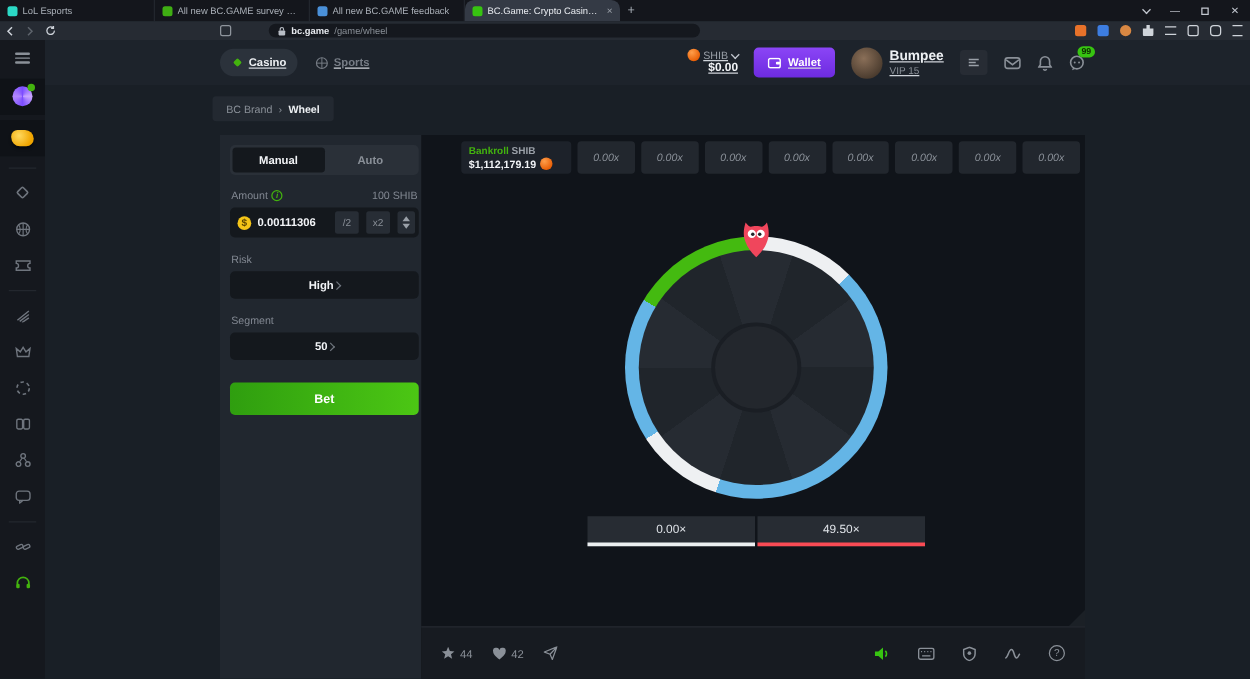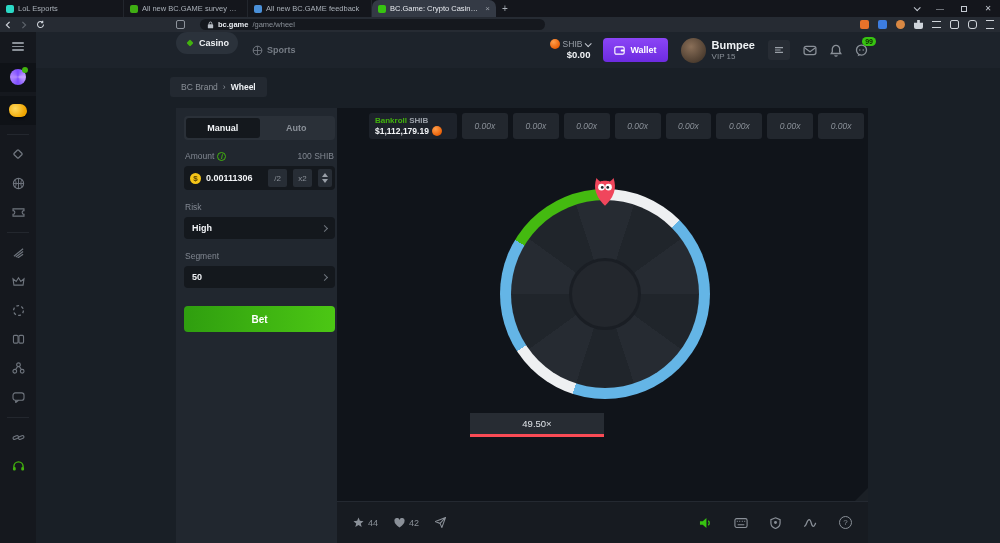--- a/index.html
+++ b/index.html
@@ -17,40 +17,40 @@
   .newtab { width:18px; display:flex; align-items:center; justify-content:center; color:#aab0b8; font-size:10px; }
   .wincontrols { margin-left:auto; display:flex; align-items:center; gap:0; }
   .winbtn { width:24px; height:17px; display:flex; align-items:center; justify-content:center; color:#c3c8d0; font-size:8px; }
   .winbtn .sq { width:6px; height:6px; border:1px solid #c3c8d0; }
   .winbtn .chev, .chev-glyph { width:5px; height:5px; border-right:1.2px solid #c3c8d0; border-bottom:1.2px solid #c3c8d0; transform:rotate(45deg) translateY(-1px); }
 
   .toolbar { position:absolute; top:17px; left:0; right:0; height:15px; background:#262b33; display:flex; align-items:center; }
   .navbtn { width:16px; display:flex; justify-content:center; color:#ccd1d8; }
   .navbtn.dim { color:#5d636b; }
   .bookmark-ic { margin-left:128px; width:9px; height:9px; border:1.2px solid #8e949c; border-radius:2px; }
-  .urlpill { position:absolute; left:200px; top:2px; width:345px; height:11px; background:#15181e; border-radius:6px; display:flex; align-items:center; gap:4px; padding:0 7px; font-size:7.5px; }
+  .urlpill { position:absolute; left:215px; top:2px; width:345px; height:11px; background:#15181e; border-radius:6px; display:flex; align-items:center; gap:4px; padding:0 7px; font-size:7.5px; }
   .url-domain { color:#e8ebf0; font-weight:bold; }
   .url-path { color:#8a9098; }
   .extrow { position:absolute; right:6px; top:2px; display:flex; gap:9px; align-items:center; height:11px; }
   .ext { width:9px; height:9px; border-radius:2px; }
 
   
   .sidebar { position:absolute; top:32px; left:0; width:36px; bottom:0; background:#15181e; display:flex; flex-direction:column; align-items:center; }
   .burger { margin:8px 0 10px; width:12px; }
   .burger i { display:block; height:1.5px; background:#8a9098; margin:2px 0; border-radius:1px; }
   .side-tile { width:36px; height:29px; background:#0f1217; display:flex; align-items:center; justify-content:center; margin-bottom:4px; }
   .bonus-ball { width:16px; height:16px; border-radius:50%; background:conic-gradient(#7c4dff,#c9a6ff,#7c4dff,#b388ff,#7c4dff); position:relative; }
   .bonus-ball::after { content:""; position:absolute; right:-2px; top:-2px; width:6px; height:6px; border-radius:50%; background:#43b30e; }
   .coins-blob { width:18px; height:13px; border-radius:5px 7px 6px 7px; background:radial-gradient(circle at 35% 35%, #ffd95e, #f0a500 70%); box-shadow:0 2px 2px rgba(0,0,0,.5); }
   .side-ic { height:29px; display:flex; align-items:center; justify-content:center; color:#6f757e; }
   .side-div { width:22px; height:1px; background:#23272e; margin:5px 0; }
   .headset-green { color:#43b30e; }
 
   
-  .appheader { position:absolute; top:32px; left:36px; right:0; height:36px; background:#1d232b; display:flex; font-size:9px; }
+  .appheader { position:absolute; top:32px; left:36px; right:0; height:36px; background:#1d232b; display:flex; align-items:center; font-size:9px;text-decoration:underline; }
   .casino-pill { margin-left:140px; height:22px; background:#2b323b; border-radius:12px; display:flex; align-items:center; gap:4px; padding:0 9px; color:#eef1f4; font-weight:bold; }
   .sports-item { margin-left:14px; display:flex; align-items:center; gap:4px; color:#767c85; font-weight:bold; }
   .hdr-right { margin-left:auto; display:flex; align-items:center; gap:13px; padding-right:132px; }
   .cur-sel { display:flex; flex-direction:column; align-items:flex-end; line-height:1.25; }
   .cur-row { display:flex; align-items:center; gap:3px; color:#9aa0a8; font-size:8.5px; }
   .shib-ic { width:10px; height:10px; border-radius:50%; background:radial-gradient(circle at 35% 30%, #ff9e4a, #e85d04 75%); }
   .cur-balance { color:#f2f4f7; font-weight:bold; font-size:9.5px; }
   .wallet-btn { height:24px; padding:0 11px; border-radius:4px; background:linear-gradient(180deg,#8b45f6,#6d2be0); color:#fff; font-weight:bold; display:flex; align-items:center; gap:5px; }
   .userbox { display:flex; align-items:center; gap:6px; }
   .avatar { width:25px; height:25px; border-radius:50%; background:radial-gradient(circle at 40% 35%, #8a6f58, #4a3b2e 75%); }
@@ -75,21 +75,21 @@
   .info-ic::after { content:"i"; }
   .amount-input { height:24px; background:#14181d; border-radius:4px; display:flex; align-items:center; padding:2px 3px 2px 6px; gap:5px; }
   .coin { width:11px; height:11px; border-radius:50%; background:#f5c518; color:#5c4500; font-size:8px; font-weight:bold; display:flex; align-items:center; justify-content:center; }
   .coin::after { content:"$"; }
   .amount-val { flex:1; color:#f2f4f7; font-weight:bold; font-size:9px; }
   .mini-btn { width:19px; height:18px; background:#272d35; border-radius:2px; color:#8a9098; display:flex; align-items:center; justify-content:center; font-size:8px; margin-left:1px; }
   .stepper { width:14px; height:18px; background:#272d35; border-radius:2px; display:flex; flex-direction:column; align-items:center; justify-content:center; gap:2px; margin-left:1px; }
   .tri-up { width:0; height:0; border-left:3px solid transparent; border-right:3px solid transparent; border-bottom:4px solid #9aa0a8; }
   .tri-dn { width:0; height:0; border-left:3px solid transparent; border-right:3px solid transparent; border-top:4px solid #9aa0a8; }
   .fld-label { margin:12px 1px 5px; color:#828892; font-size:8.5px; }
-  .dropdown { height:22px; background:#14181d; border-radius:4px; display:flex; align-items:center; justify-content:space-between; padding:0 8px; color:#f2f4f7; font-weight:bold; }
+  .dropdown { height:22px; background:#14181d; border-radius:4px; display:flex; align-items:center; justify-content:center; padding:0 8px; color:#f2f4f7; font-weight:bold; }
   .chev-r { width:5px; height:5px; border-right:1.4px solid #6f757e; border-bottom:1.4px solid #6f757e; transform:rotate(-45deg); }
   .bet-btn { margin-top:18px; height:26px; border-radius:4px; display:flex; align-items:center; justify-content:center; color:#fff; font-weight:bold; font-size:10px; }
 
   
   .gamearea { position:absolute; left:337px; top:108px; width:531px; bottom:0; background:#10141a; }
   .topstrip { position:absolute; left:8px; right:4px; top:5px; display:flex; gap:5px; }
   .bankroll { width:88px; height:26px; background:#1d222a; border-radius:3px; padding:3px 6px; line-height:1.25;margin-left:24px; }
   .bk1 { font-size:8px; font-weight:bold; }
   .bk-green { color:#43b30e; }
   .bk-gray { color:#9aa0a8; }
@@ -403,20 +403,23 @@
     <svg class="pointer" width="26" height="32" viewBox="0 0 24 30" style="color: rgb(240, 70, 92);">
       <path class="owl-body" d="M4 1 C5.5 3 7 4.2 8 4.2 C9.2 3.4 14.8 3.4 16 4.2 C17 4.2 18.5 3 20 1 C21.5 6 22 10 20.3 14.8 C18.5 20.5 14.5 24.5 12 27 C9.5 24.5 5.5 20.5 3.7 14.8 C2 10 2.5 6 4 1 Z" fill="currentColor"></path>
       <circle cx="8.7" cy="9.5" r="3.1" fill="#fff"></circle>
         <circle cx="15.3" cy="9.5" r="3.1" fill="#fff"></circle>
       <circle cx="9.4" cy="9.8" r="1.3" fill="#20242a"></circle>
         <circle cx="14.6" cy="9.8" r="1.3" fill="#20242a"></circle>
     </svg>
   </div>
 
   <div class="results">
+    <div class="resbox" style="border-bottom-color: rgb(236, 239, 241);">
+        <span>0.00×</span>
+      </div>
     <div class="resbox" style="border-bottom-color: rgb(250, 75, 85);">
         <span>49.50×</span>
       </div>
   </div>
 
   <div class="resize-corner"></div>
 
   <div class="gfooter">
     <span class="fstat">
       <svg width="11" height="11" viewBox="0 0 12 12">

